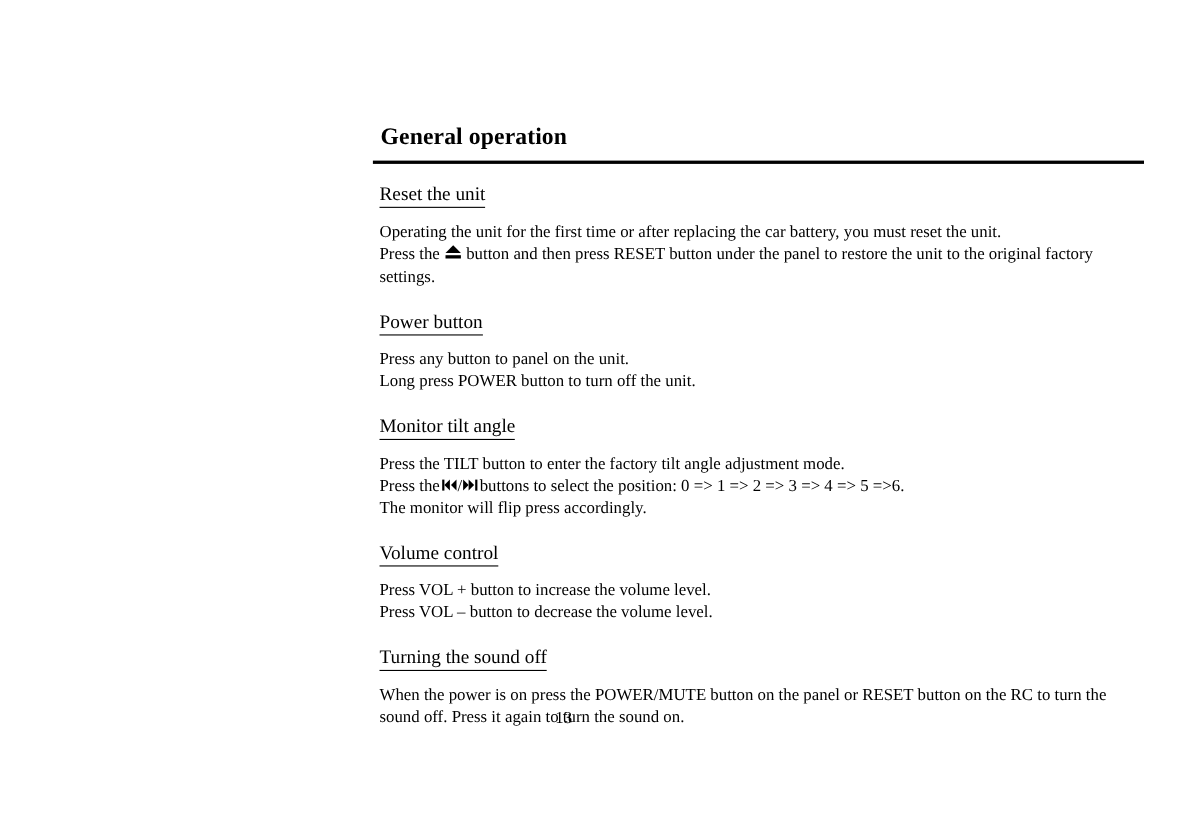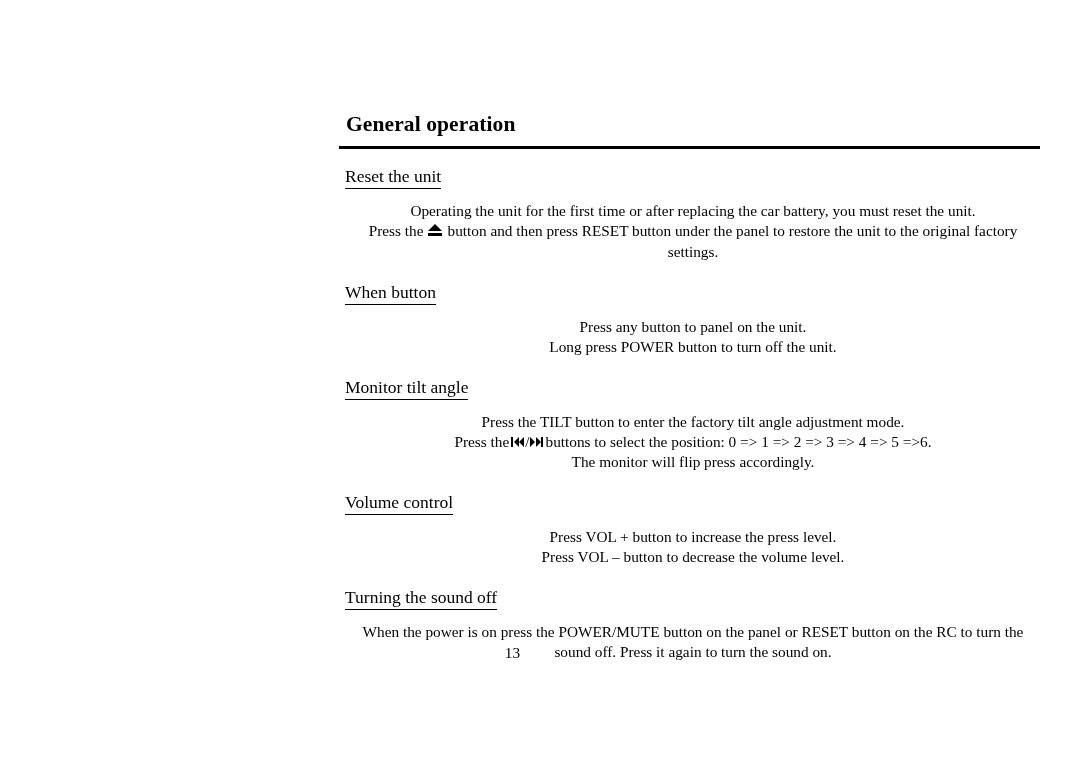--- a/index.html
+++ b/index.html
@@ -70,21 +70,20 @@
   
   .body-block {
     font-size: 15.3px;
     line-height: 20.1px;
     margin: 0;
     padding: 0;
   }
   .body-block p {
     margin: 0;
     padding: 0;
-    text-align: center;
   }
 
   
   .sp-after-rule   { height: 17px; }
   .sp-head-body    { height: 12px; }
   .sp-body-head    { height: 20px; }
 
   
   .inline-icon {
     display: inline-block;
@@ -204,21 +203,21 @@
 
       <div class="body-block">
         <p>Operating the unit for the first time or after replacing the car battery, you must reset the unit.</p>
         <p><span>Press the</span><span class="inline-icon icon-eject"><span class="tri"></span><span class="bar"></span></span><span>button and then press RESET button under the panel to restore the unit to the original factory settings.</span></p>
       </div>
     </div>
 
     <div class="sp-body-head"></div>
 
     <div class="section">
-      <div class="section-heading"><span class="heading-text">When button</span></div>
+      <div class="section-heading"><span class="heading-text">Power button</span></div>
 
       <div class="sp-head-body"></div>
 
       <div class="body-block">
         <p>Press any button to panel on the unit.</p>
         <p>Long press POWER button to turn off the unit.</p>
       </div>
     </div>
 
     <div class="sp-body-head"></div>
@@ -236,21 +235,21 @@
     </div>
 
     <div class="sp-body-head"></div>
 
     <div class="section">
       <div class="section-heading"><span class="heading-text">Volume control</span></div>
 
       <div class="sp-head-body"></div>
 
       <div class="body-block">
-        <p>Press VOL + button to increase the press level.</p>
+        <p>Press VOL + button to increase the volume level.</p>
         <p>Press VOL – button to decrease the volume level.</p>
       </div>
     </div>
 
     <div class="sp-body-head"></div>
 
     <div class="section">
       <div class="section-heading"><span class="heading-text">Turning the sound off</span></div>
 
       <div class="sp-head-body"></div>

